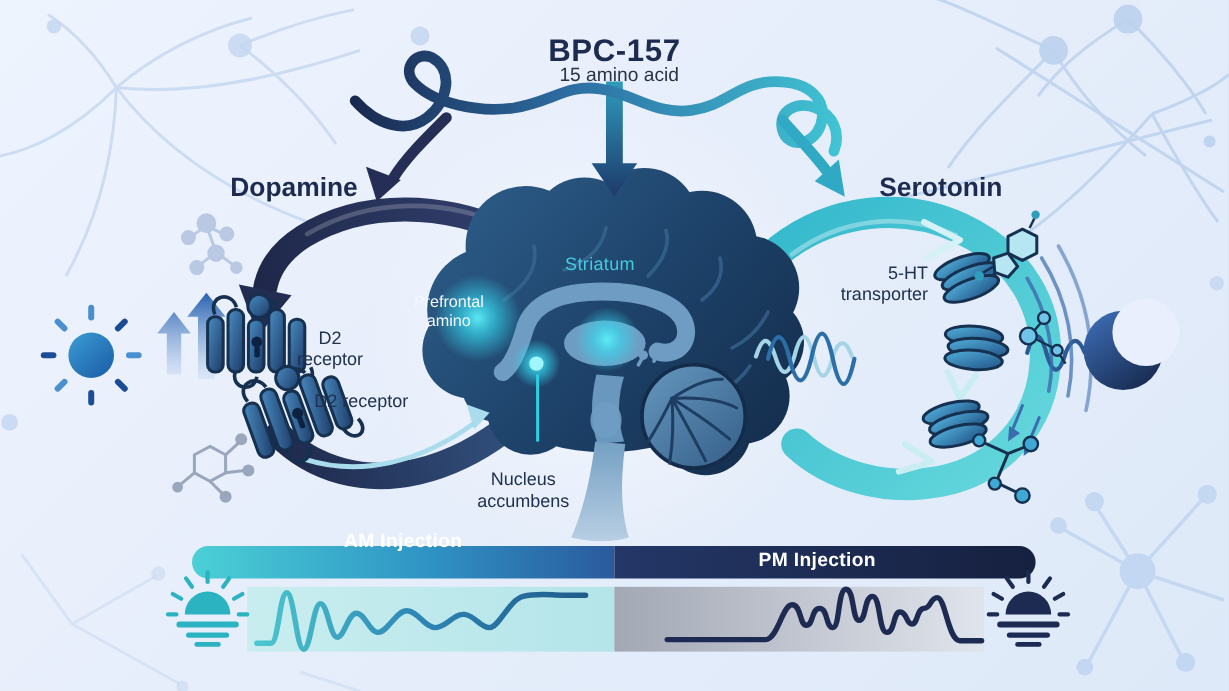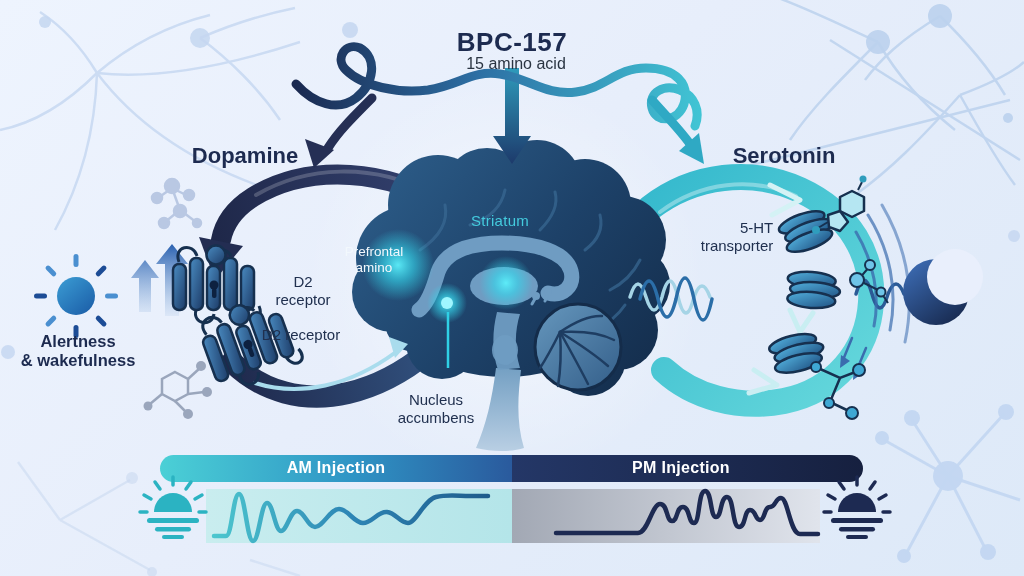--- a/index.html
+++ b/index.html
@@ -444,33 +444,29 @@
 <div class="lbl prefrontal" style="left:374px;top:260px;">
   <div>Prefrontal</div>
   <div>amino</div>
 </div>
 
 <div class="lbl small" style="left:436px;top:389px;margin-top:20px;">
   <div>Nucleus</div>
   <div>accumbens</div>
 </div>
 
-<div class="lbl small" style="left:303px;top:291px;">
+<div class="lbl small" style="left:275px;top:291px;">
   <div>D2</div>
   <div>receptor</div>
 </div>
 <div class="lbl small" style="left:301px;top:335px;">D2 receptor</div>
 
 <div class="lbl small" style="left:737px;top:237px;text-align:right;">
   <div>5-HT</div>
   <div>transporter</div>
 </div>
 
-<div class="lbl outcome" style="left:78px;top:351px;">
-  <div>Alertness</div>
-  <div>&amp; wakefulness</div>
+
+
+<div class="lbl bar-label" style="left:336px;top:452px;">AM Injection</div>
+<div class="lbl bar-label" style="left:681px;top:468px;">PM Injection</div>
+
 </div>
 
-
-<div class="lbl bar-label" style="left:336px;top:468px;">AM Injection</div>
-<div class="lbl bar-label" style="left:681px;top:468px;">PM Injection</div>
-
-</div>
-
 </body></html>

